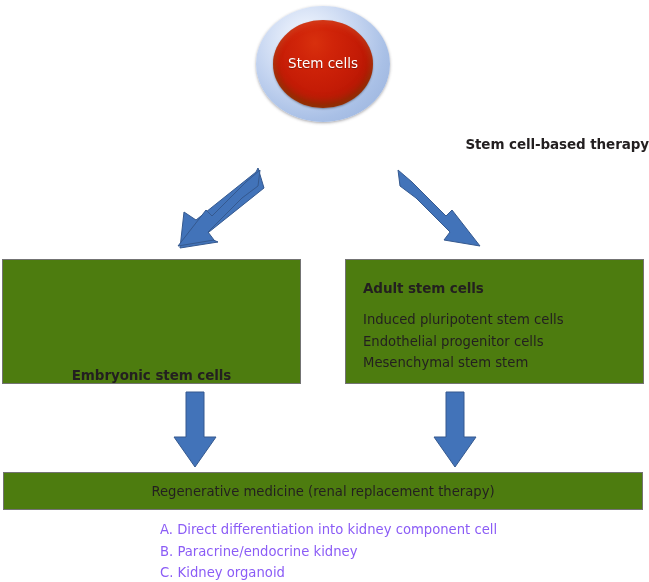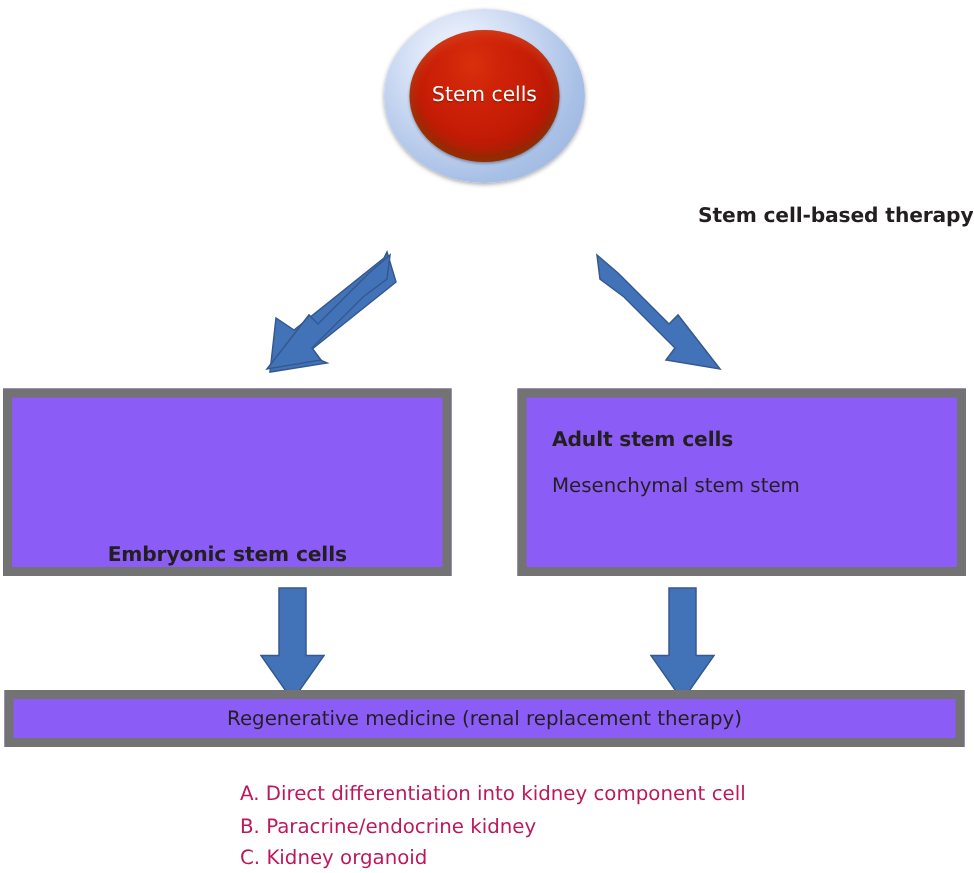--- a/index.html
+++ b/index.html
@@ -77,22 +77,22 @@
   
   .arrow-svg { position: absolute; display: block; }
   #arrow-diag-left  { left: 172px; top: 166px; }
   #arrow-diag-right { left: 392px; top: 166px; }
   #arrow-down-left  { left: 172px; top: 391px; }
   #arrow-down-right { left: 432px; top: 391px; }
 
   
   .panel {
     position: absolute;
-    background: #8b5cf6;
-    border: 6px solid #737373;
+    background: #4d7c0f;
+    border: 1px solid #737373;
     box-sizing: border-box;
   }
   #embryonic-box {
     left: 2px;
     top: 259px;
     width: 299px;
     height: 125px;
     display: flex;
     align-items: flex-end;
     justify-content: center;
@@ -115,21 +115,21 @@
     letter-spacing: -0.1px;
     margin-bottom: 13px;
   }
   .adult-item {
     font-size: 13.2px;
     line-height: 21.5px;
     color: #231f20;
   }
   #regen-box {
     left: 3px;
-    top: 460px;
+    top: 472px;
     width: 640px;
     height: 38px;
     display: flex;
     align-items: center;
     justify-content: center;
     text-align: right;
   }
   #regen-label {
     font-size: 13.2px;
   }
@@ -137,21 +137,21 @@
   
   #outcome-list {
     position: absolute;
     left: 160px;
     top: 519px;
     width: 460px;
   }
   .outcome-item {
     font-size: 13.2px;
     line-height: 21.5px;
-    color: #be185d;
+    color: #8b5cf6;
     white-space: nowrap;
   }
 </style>
 </head>
 <body>
 
 <div id="canvas">
 
   <div id="stem-cell-sphere">
     <div id="sphere-outer">
@@ -179,20 +179,22 @@
   <svg id="arrow-down-right" class="arrow-svg" width="46" height="78" viewBox="0 0 46 78">
     <polygon points="14,1 32,1 32,46 44,46 23,76 2,46 14,46" fill="#4273b9" stroke="#35598f" stroke-width="1"></polygon>
   </svg>
 
   <div id="embryonic-box" class="panel">
     <div id="embryonic-label">Embryonic stem cells</div>
   </div>
 
   <div id="adult-box" class="panel">
     <div id="adult-title">Adult stem cells</div>
+    <div class="adult-item">Induced pluripotent stem cells</div>
+    <div class="adult-item">Endothelial progenitor cells</div>
     <div class="adult-item">Mesenchymal stem stem</div>
   </div>
 
   <div id="regen-box" class="panel">
     <div id="regen-label">Regenerative medicine (renal replacement therapy)</div>
   </div>
 
   <div id="outcome-list">
     <div class="outcome-item">A. Direct differentiation into kidney component cell</div>
     <div class="outcome-item">B. Paracrine/endocrine kidney</div>

